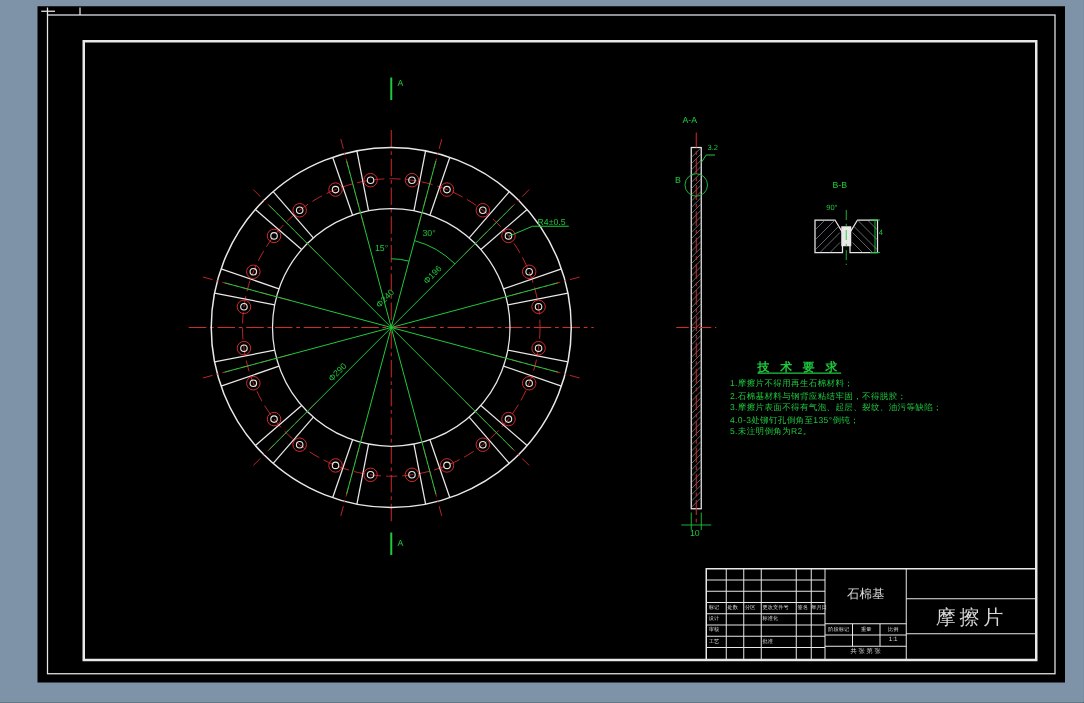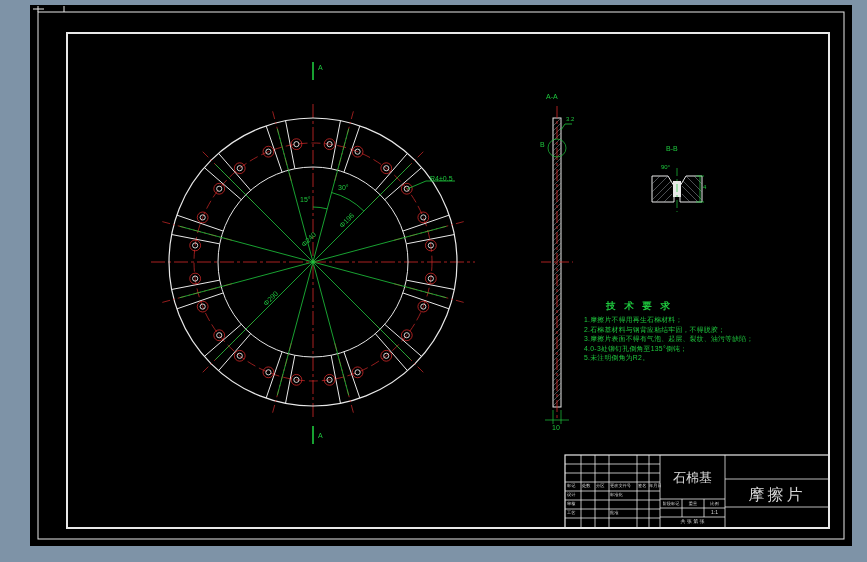--- a/index.html
+++ b/index.html
@@ -3,25 +3,25 @@
 <meta charset="utf-8">
 <style>
   html,body{margin:0;padding:0;background:#7e93a7;font-family:"Liberation Sans",sans-serif;}
   .stage{position:relative;width:867px;height:562px;background:#7e93a7;overflow:hidden;}
   .sheet{position:absolute;left:30px;top:5px;width:822px;height:541px;background:#000;}
   svg.cad{position:absolute;left:0;top:0;}
   .g{position:absolute;color:#1ec93e;font-size:7px;line-height:1;white-space:nowrap;}
   .g.small{font-size:6px;}
   .g.rot{transform:rotate(-45deg);transform-origin:0 0;}
   .tech{position:absolute;left:584px;top:288px;color:#1ec93e;}
-  .tech-title{font-size:9.5px;font-weight:bold;letter-spacing:3px;margin:12px 0 4px 22px;}
+  .tech-title{font-size:9.5px;font-weight:bold;letter-spacing:3px;margin:0 0 4px 22px;text-decoration:underline;}
   .tech-line{font-size:6.8px;line-height:1;margin-bottom:2.8px;letter-spacing:.3px;}
   .tb{position:absolute;color:#d8d8d8;font-size:4.2px;line-height:1;white-space:nowrap;}
   .tb.c{text-align:center;}
-  .tb.mat{font-size:13px;}
+  .tb.mat{font-size:10px;}
   .tb.part{font-size:16px;letter-spacing:3px;}
   .tb.val{font-size:5px;}
 </style>
 </head>
 <body>
 
 <div class="stage">
   <div class="sheet"></div>
 
   <svg class="cad" id="cad" width="867" height="562" viewBox="0 0 867 562">

